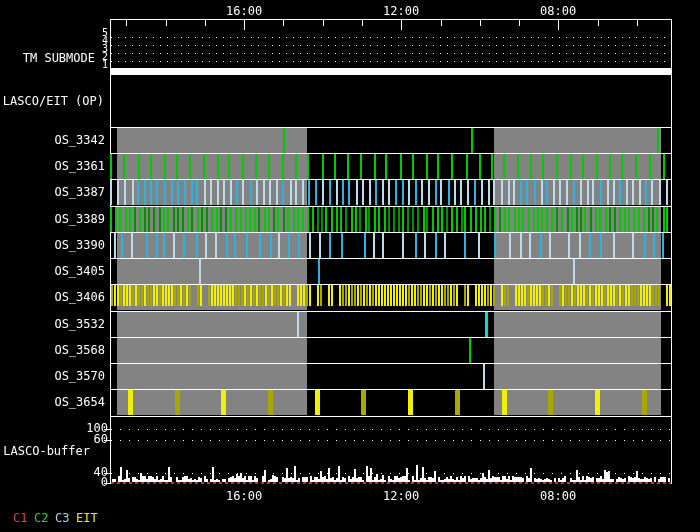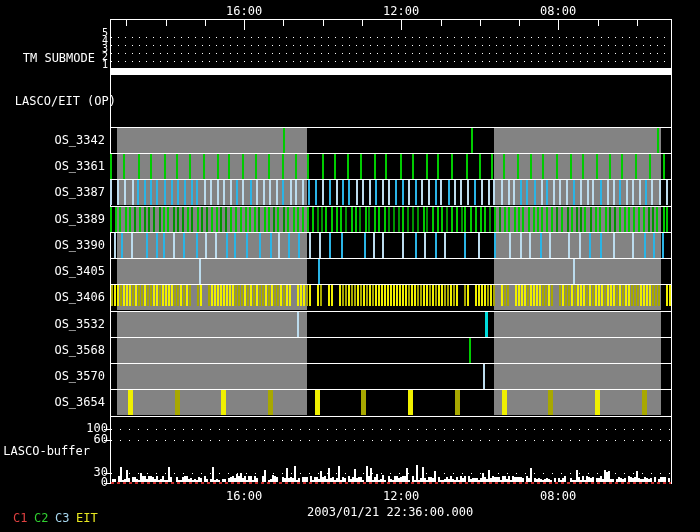--- a/index.html
+++ b/index.html
@@ -7,23 +7,22 @@
           font-family:"DejaVu Sans Mono",monospace;font-size:12px;color:#fff}
   .abs{position:absolute}
   .lbl{position:absolute;white-space:pre;color:#fff;line-height:13px}
   .r{text-align:right}
 </style>
 </head>
 <body>
 
 <div class="screen">
   <div class="lbl r" style="top:52px;right:605px">TM SUBMODE</div>
-  <div class="lbl r" style="top:95px;right:584px">LASCO/EIT (OP)</div>
+  <div class="lbl r" style="top:95px;right:596px">LASCO/EIT (OP)</div>
   <div class="lbl r" style="top:445px;right:610px">LASCO-buffer</div>
-  <div class="lbl" style="top:506px;left:307px">2003/01/21 22:36:00.000</div>
   <div class="abs" id="layer" style="left:0;top:0;width:700px;height:532px">
       <div class="abs" style="left: 110px; top: 19px; width: 562px; height: 1px; background: rgb(255, 255, 255);"></div>
       <div class="abs" style="left: 110px; top: 19px; width: 1px; height: 465px; background: rgb(255, 255, 255);"></div>
       <div class="abs" style="left: 671px; top: 19px; width: 1px; height: 465px; background: rgb(255, 255, 255);"></div>
       <div class="abs" style="left: 126px; top: 19px; width: 1px; height: 7px; background: rgb(255, 255, 255);"></div>
       <div class="abs" style="left: 166px; top: 19px; width: 1px; height: 7px; background: rgb(255, 255, 255);"></div>
       <div class="abs" style="left: 205px; top: 19px; width: 1px; height: 7px; background: rgb(255, 255, 255);"></div>
       <div class="abs" style="left: 244px; top: 19px; width: 1px; height: 11px; background: rgb(255, 255, 255);"></div>
       <div class="abs" style="left: 283px; top: 19px; width: 1px; height: 7px; background: rgb(255, 255, 255);"></div>
       <div class="abs" style="left: 323px; top: 19px; width: 1px; height: 7px; background: rgb(255, 255, 255);"></div>
@@ -572,21 +571,21 @@
       <div class="abs" style="left: 110px; top: 284px; width: 562px; height: 1px; background: rgb(255, 255, 255);"></div>
       <div class="abs" style="left: 110px; top: 311px; width: 562px; height: 1px; background: rgb(255, 255, 255);"></div>
       <div class="abs" style="left: 110px; top: 337px; width: 562px; height: 1px; background: rgb(255, 255, 255);"></div>
       <div class="abs" style="left: 110px; top: 363px; width: 562px; height: 1px; background: rgb(255, 255, 255);"></div>
       <div class="abs" style="left: 110px; top: 389px; width: 562px; height: 1px; background: rgb(255, 255, 255);"></div>
       <div class="abs" style="left: 110px; top: 416px; width: 562px; height: 1px; background: rgb(255, 255, 255);"></div>
       <div class="abs" style="right: 592px; top: 422px; line-height: 13px;">100</div>
       <div class="abs" style="left: 104px; top: 429px; width: 6px; height: 1px; background: rgb(255, 255, 255);"></div>
       <div class="abs" style="right: 592px; top: 433px; line-height: 13px;">60</div>
       <div class="abs" style="left: 104px; top: 440px; width: 6px; height: 1px; background: rgb(255, 255, 255);"></div>
-      <div class="abs" style="right: 592px; top: 466px; line-height: 13px;">30</div>
+      <div class="abs" style="right: 592px; top: 466px; line-height: 13px;">40</div>
       <div class="abs" style="left: 104px; top: 473px; width: 6px; height: 1px; background: rgb(255, 255, 255);"></div>
       <div class="abs" style="right: 592px; top: 476px; line-height: 13px;">0</div>
       <div class="abs" style="left: 104px; top: 483px; width: 6px; height: 1px; background: rgb(255, 255, 255);"></div>
       <div class="abs" style="left: 111px; top: 429px; width: 560px; height: 1px; background: repeating-linear-gradient(90deg, rgb(255, 255, 255) 0px, rgb(255, 255, 255) 1px, transparent 1px, transparent 9px);"></div>
       <div class="abs" style="left: 111px; top: 440px; width: 560px; height: 1px; background: repeating-linear-gradient(90deg, rgb(255, 255, 255) 0px, rgb(255, 255, 255) 1px, transparent 1px, transparent 9px);"></div>
       <div class="abs" style="left: 111px; top: 473px; width: 560px; height: 1px; background: repeating-linear-gradient(90deg, rgb(255, 255, 255) 0px, rgb(255, 255, 255) 1px, transparent 1px, transparent 9px);"></div>
       <div class="abs" style="left: 111px; top: 482px; width: 560px; height: 2px; background: repeating-linear-gradient(90deg, rgb(204, 42, 42) 0px, rgb(204, 42, 42) 3px, transparent 3px, transparent 6px);"></div>
       <div class="abs" style="left: 112px; top: 479px; width: 2px; height: 3px; background: rgb(255, 255, 255);"></div>
       <div class="abs" style="left: 114px; top: 479px; width: 2px; height: 3px; background: rgb(255, 255, 255);"></div>
       <div class="abs" style="left: 118px; top: 476px; width: 2px; height: 6px; background: rgb(255, 255, 255);"></div>

